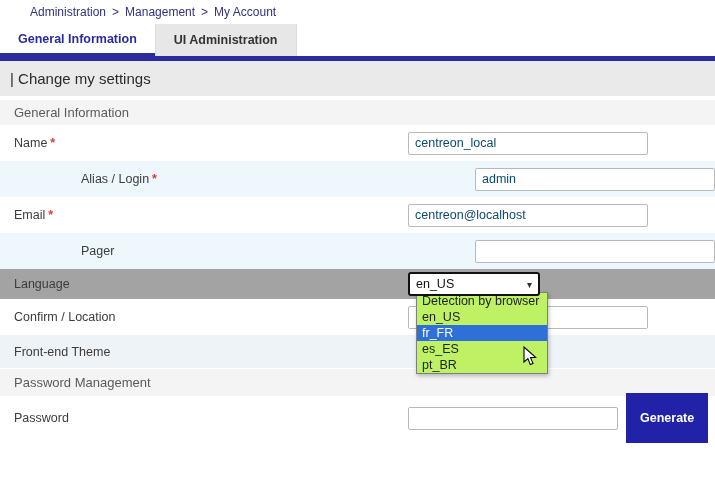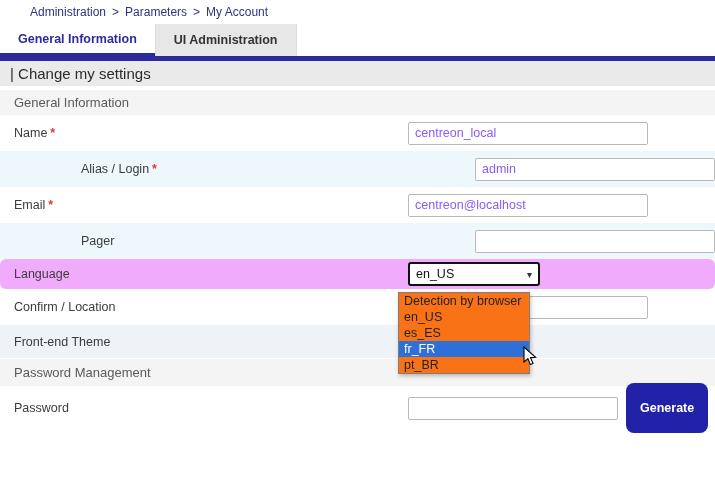--- a/index.html
+++ b/index.html
@@ -51,21 +51,21 @@
   .tab.active {
     background: #fff;
     color: #2b2b9e;
     border: none;
     border-bottom: 3px solid #2b2b9e;
   }
   .accent-bar { height: 5px; background: #2b2b9e; width: 100%; }
 
   
   .page-title {
-    height: 25px;
+    height: 35px;
     background: #eaeaea;
     display: flex;
     align-items: center;
     padding-left: 10px;
     font-size: 15px;
     color: #2b2b2b;
   }
   .title-gap { height: 3px; background: #fff; }
 
   
@@ -83,41 +83,41 @@
 
   
   .row {
     display: flex;
     align-items: center;
     height: 36px;
     padding-left: 14px;
     background: #fff;
   }
   .row.blue { background: #edf7fc; justify-content: flex-end; }
-  .row.lang { background: #f0abfc; height: 30px; border-radius: 6px; }
+  .row.lang { background: #a3a3a3; height: 30px; }
   .row.theme { height: 33px; background: #eef3f7; }
   .row.pw { height: 44px; }
   .row.cpw { height: 45px; background: #edf7fc; }
   .label {
     width: 394px;
     font-size: 12.5px;
     color: #3c3c3c;
     flex: 0 0 394px;
   }
   .req { color: #e53935; margin-left: 3px; font-weight: bold; }
 
   .text-input {
     width: 240px;
     height: 23px;
     border: 1px solid #b9b9b9;
     border-radius: 2px;
     font-family: "Liberation Sans", sans-serif;
     font-size: 12.5px;
     padding: 0 6px;
-    color: #8b5cf6;
+    color: #0c4a6e;
     background: #fff;
     position: relative;
     z-index: 1;
   }
   .text-input.short { width: 210px; }
 
   
   .select-box {
     width: 132px;
     height: 24px;
@@ -132,24 +132,24 @@
     color: #111;
     cursor: default;
     position: relative;
     z-index: 6;
   }
   .select-box .arrow { font-size: 10px; color: #333; }
 
   
   .dropdown {
     position: absolute;
-    left: 398px;
+    left: 416px;
     top: 292px;
     width: 132px;
-    background: #f97316;
+    background: #bef264;
     border: 1px solid #7f7f7f;
     z-index: 5;
     box-shadow: 1px 2px 4px rgba(0,0,0,0.25);
   }
   .opt {
     height: 16px;
     line-height: 16px;
     padding: 0 5px;
     font-size: 12.5px;
     color: #222;
@@ -157,21 +157,21 @@
     overflow: hidden;
   }
   .opt.hl { background: #2e6fd8; color: #fff; }
 
   
   .generate-btn {
     margin-left: 8px;
     background: #2222a8;
     color: #fff;
     border: none;
-    border-radius: 8px;
+    border-radius: 0;
     padding: 18px 14px;
     font-family: "Liberation Sans", sans-serif;
     font-size: 12.5px;
     font-weight: 600;
     cursor: pointer;
   }
 
   .cursor {
     position: absolute;
     left: 523px;
@@ -180,21 +180,21 @@
   }
 </style>
 </head>
 <body>
 
 <div class="screen">
 
   <div class="breadcrumb">
     <span class="crumb">Administration</span>
     <span class="sep">&gt;</span>
-    <span class="crumb">Parameters</span>
+    <span class="crumb">Management</span>
     <span class="sep">&gt;</span>
     <span class="crumb">My Account</span>
   </div>
 
   <div class="tabbar">
     <div class="tab active">General Information</div>
     <div class="tab">UI Administration</div>
   </div>
   <div class="accent-bar"></div>
 
@@ -261,22 +261,22 @@
       <span>Password</span>
     </div>
     <input class="text-input short" value="" style="">
     <button class="generate-btn">Generate</button>
   </div>
 
 
   <div class="dropdown">
     <div class="opt">Detection by browser</div>
     <div class="opt">en_US</div>
+    <div class="opt hl">fr_FR</div>
     <div class="opt">es_ES</div>
-    <div class="opt hl">fr_FR</div>
     <div class="opt">pt_BR</div>
   </div>
 
   <svg class="cursor" width="15" height="21" viewBox="0 0 15 21">
     <path d="M1,1 L1,16 L4.9,12.6 L7.3,18.6 L10,17.4 L7.5,11.6 L12.6,11.3 Z" fill="#ffffff" stroke="#000000" stroke-width="1.1"></path>
   </svg>
 
 </div>
 
 </body></html>

